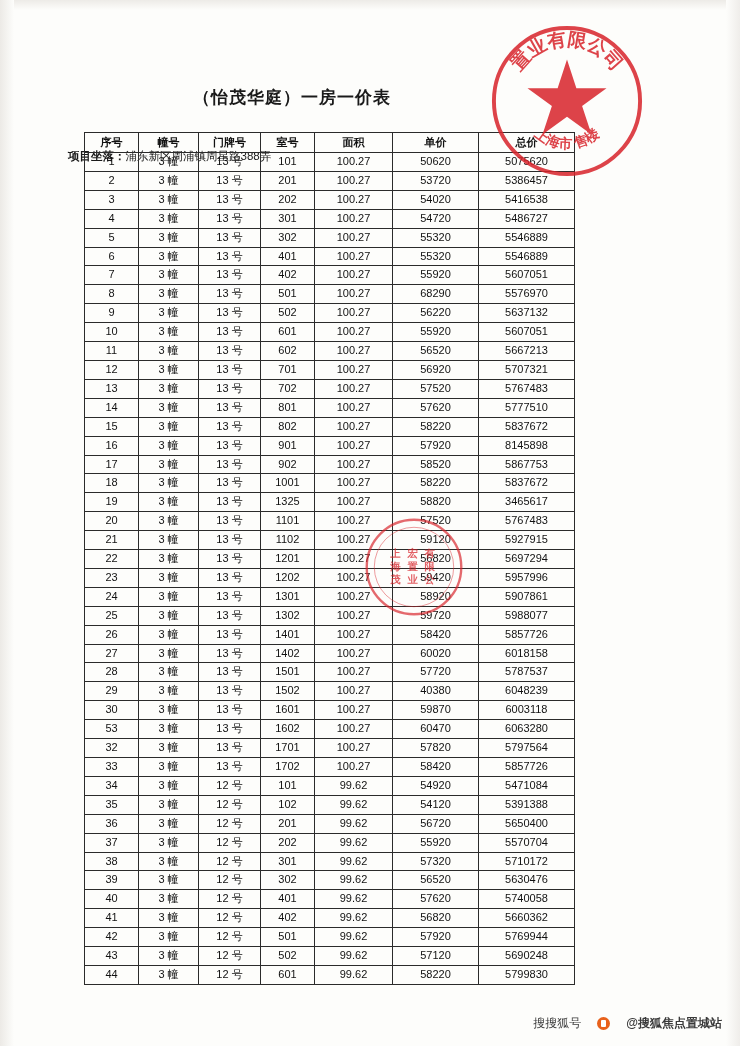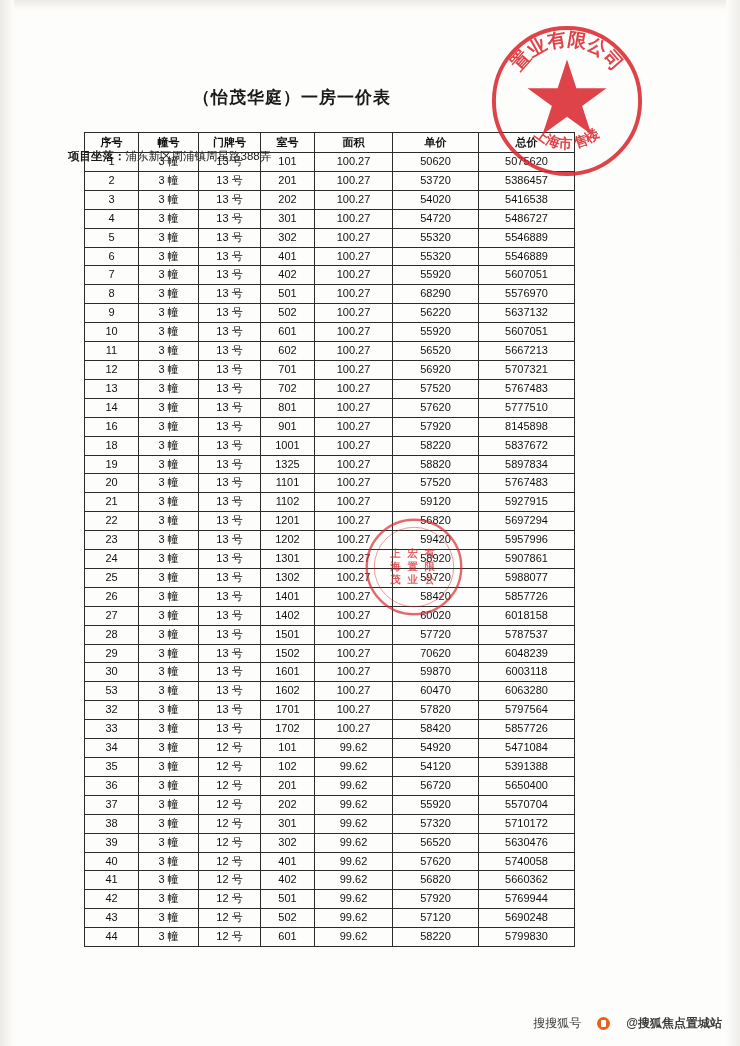--- a/index.html
+++ b/index.html
@@ -305,45 +305,63 @@
         <tr>
           <td>14</td>
           <td>3 幢</td>
           <td>13 号</td>
           <td>801</td>
           <td>100.27</td>
           <td>57620</td>
           <td>5777510</td>
         </tr>
         <tr>
+          <td>15</td>
+          <td>3 幢</td>
+          <td>13 号</td>
+          <td>802</td>
+          <td>100.27</td>
+          <td>58220</td>
+          <td>5837672</td>
+        </tr>
+        <tr>
           <td>16</td>
           <td>3 幢</td>
           <td>13 号</td>
           <td>901</td>
           <td>100.27</td>
           <td>57920</td>
           <td>8145898</td>
         </tr>
         <tr>
+          <td>17</td>
+          <td>3 幢</td>
+          <td>13 号</td>
+          <td>902</td>
+          <td>100.27</td>
+          <td>58520</td>
+          <td>5867753</td>
+        </tr>
+        <tr>
           <td>18</td>
           <td>3 幢</td>
           <td>13 号</td>
           <td>1001</td>
           <td>100.27</td>
           <td>58220</td>
           <td>5837672</td>
         </tr>
         <tr>
           <td>19</td>
           <td>3 幢</td>
           <td>13 号</td>
           <td>1325</td>
           <td>100.27</td>
           <td>58820</td>
-          <td>5897834</td>
+          <td>3465617</td>
         </tr>
         <tr>
           <td>20</td>
           <td>3 幢</td>
           <td>13 号</td>
           <td>1101</td>
           <td>100.27</td>
           <td>57520</td>
           <td>5767483</td>
         </tr>
@@ -418,21 +436,21 @@
           <td>100.27</td>
           <td>57720</td>
           <td>5787537</td>
         </tr>
         <tr>
           <td>29</td>
           <td>3 幢</td>
           <td>13 号</td>
           <td>1502</td>
           <td>100.27</td>
-          <td>70620</td>
+          <td>40380</td>
           <td>6048239</td>
         </tr>
         <tr>
           <td>30</td>
           <td>3 幢</td>
           <td>13 号</td>
           <td>1601</td>
           <td>100.27</td>
           <td>59870</td>
           <td>6003118</td>

